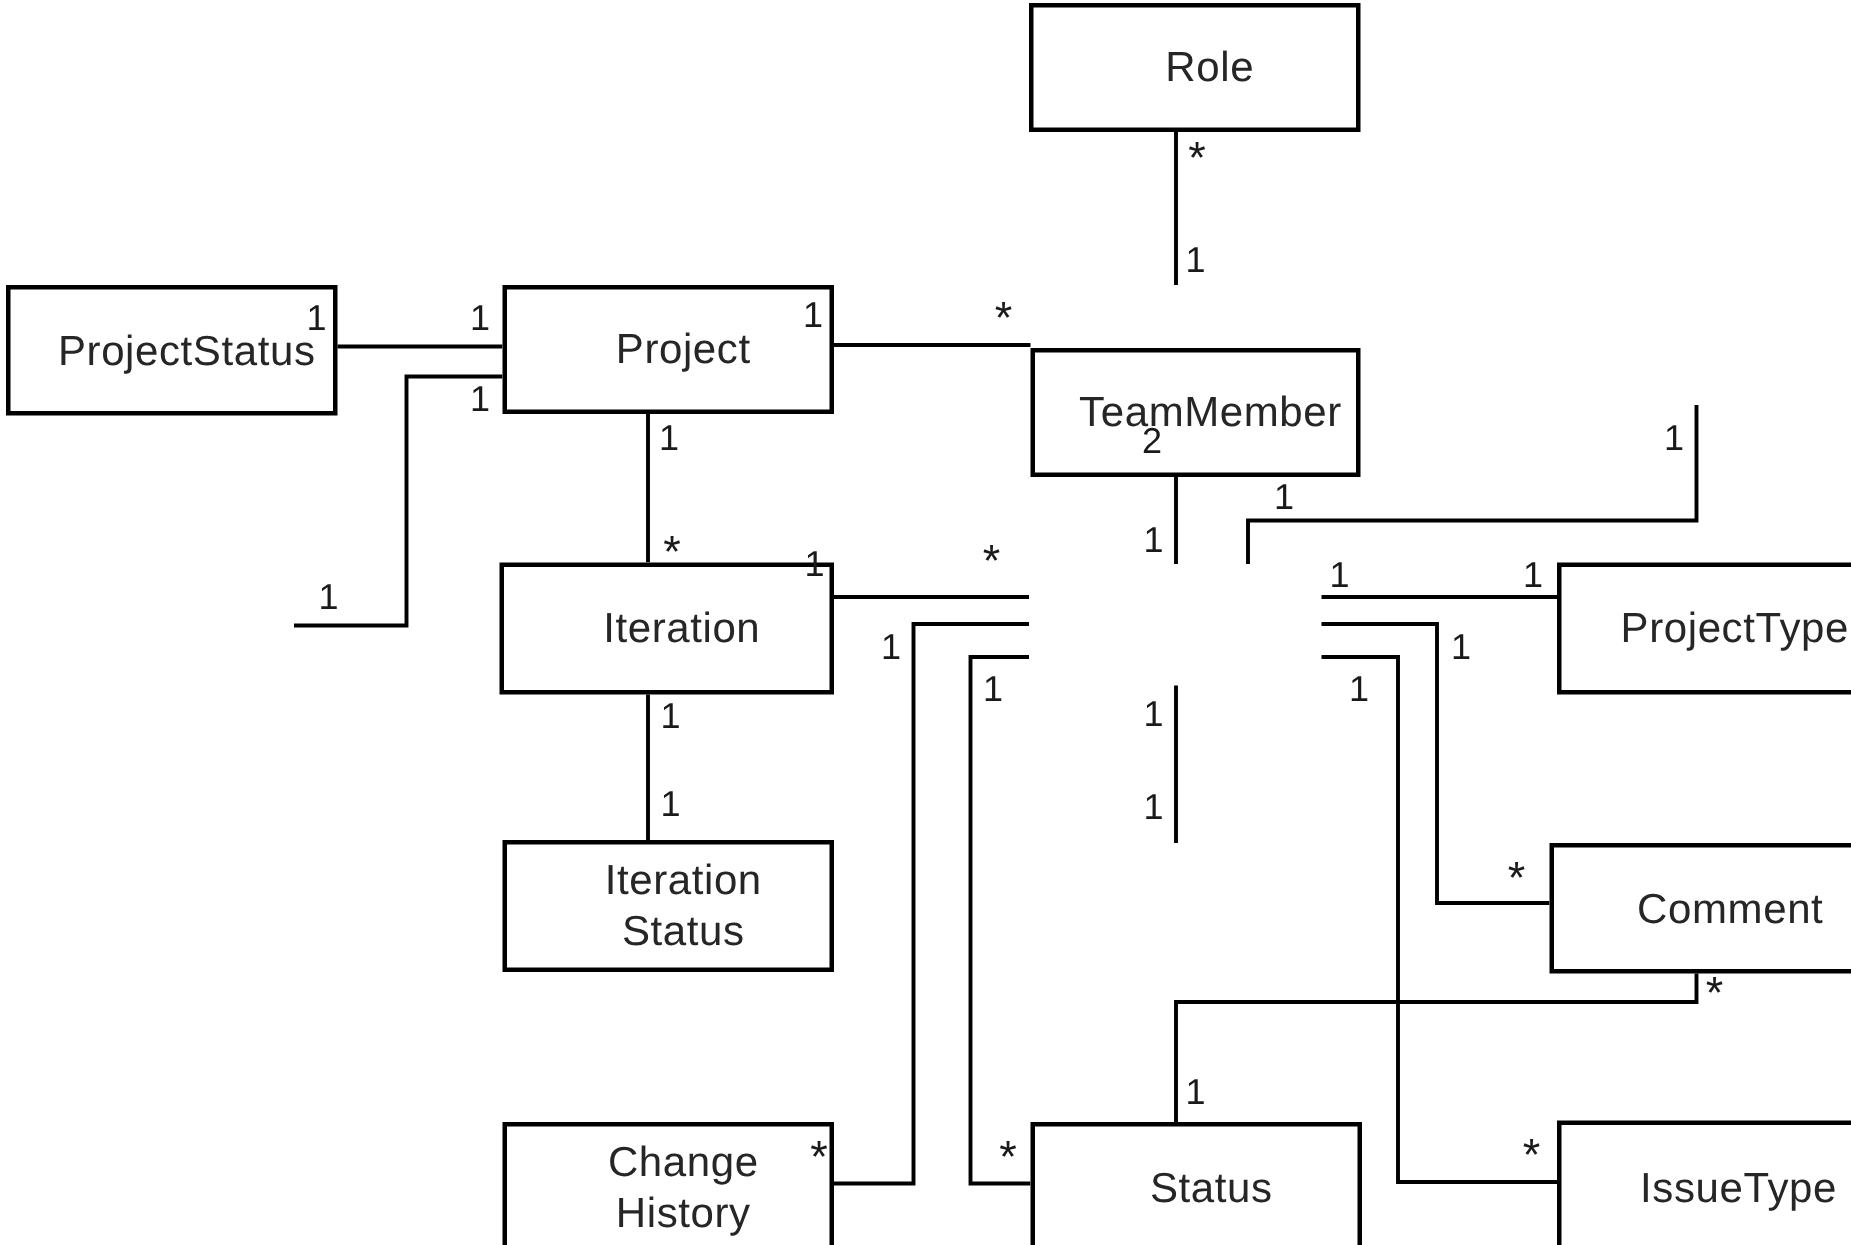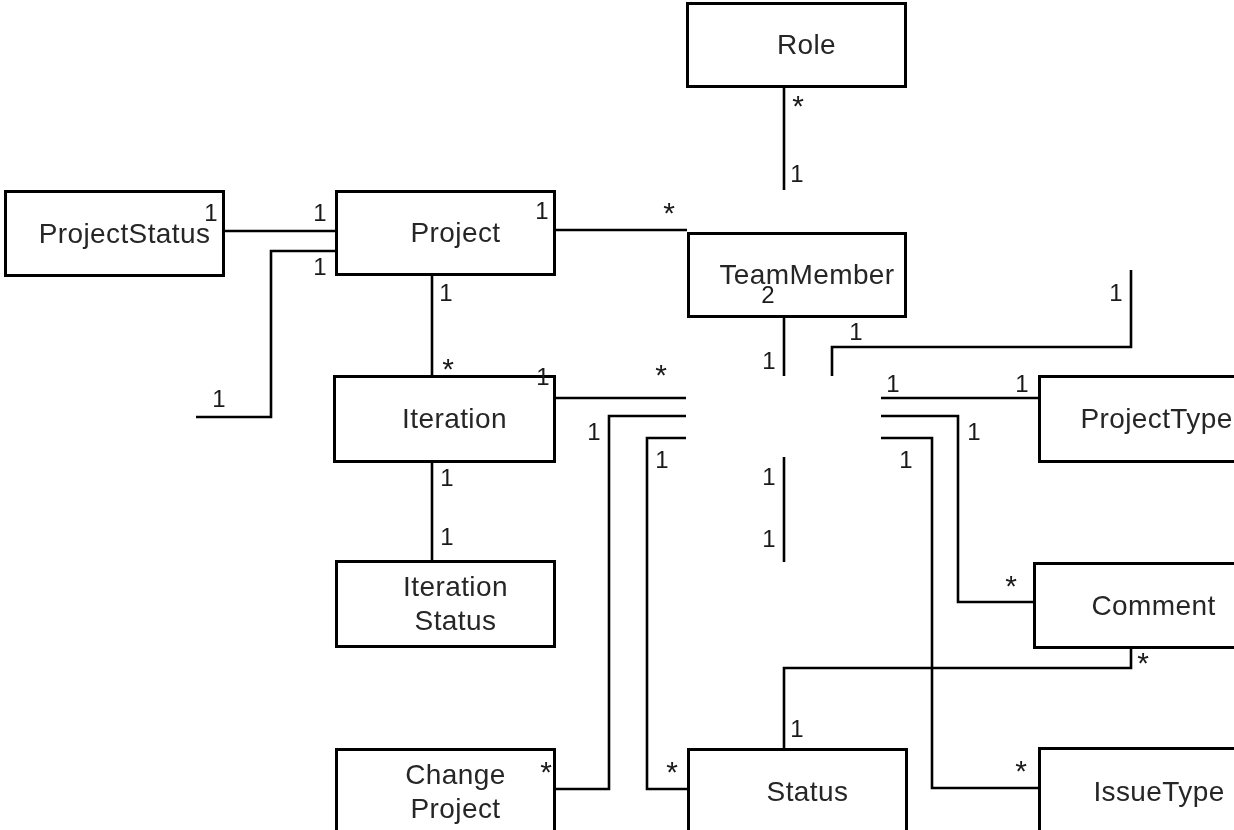--- a/index.html
+++ b/index.html
@@ -91,21 +91,21 @@
     </div>
   <div class="entity" style="left:335px; top:560px; width:195px; height:82px;">
       <span class="entity-label">Iteration
 Status</span>
     </div>
   <div class="entity" style="left:1033px;top:562px; width:195px; height:81px;">
       <span class="entity-label">Comment</span>
     </div>
   <div class="entity" style="left:335px; top:748px; width:195px; height:81px;">
       <span class="entity-label">Change
-Project</span>
+History</span>
     </div>
   <div class="entity" style="left:687px; top:748px; width:195px; height:81px;">
       <span class="entity-label">Status</span>
     </div>
   <div class="entity" style="left:1038px;top:747px; width:196px; height:83px;">
       <span class="entity-label">IssueType</span>
     </div>
 
   <span class="mult star" style="left:798px;  top:106px;">*</span>
   <span class="mult" style="left:797px;  top:174px;">1</span>

